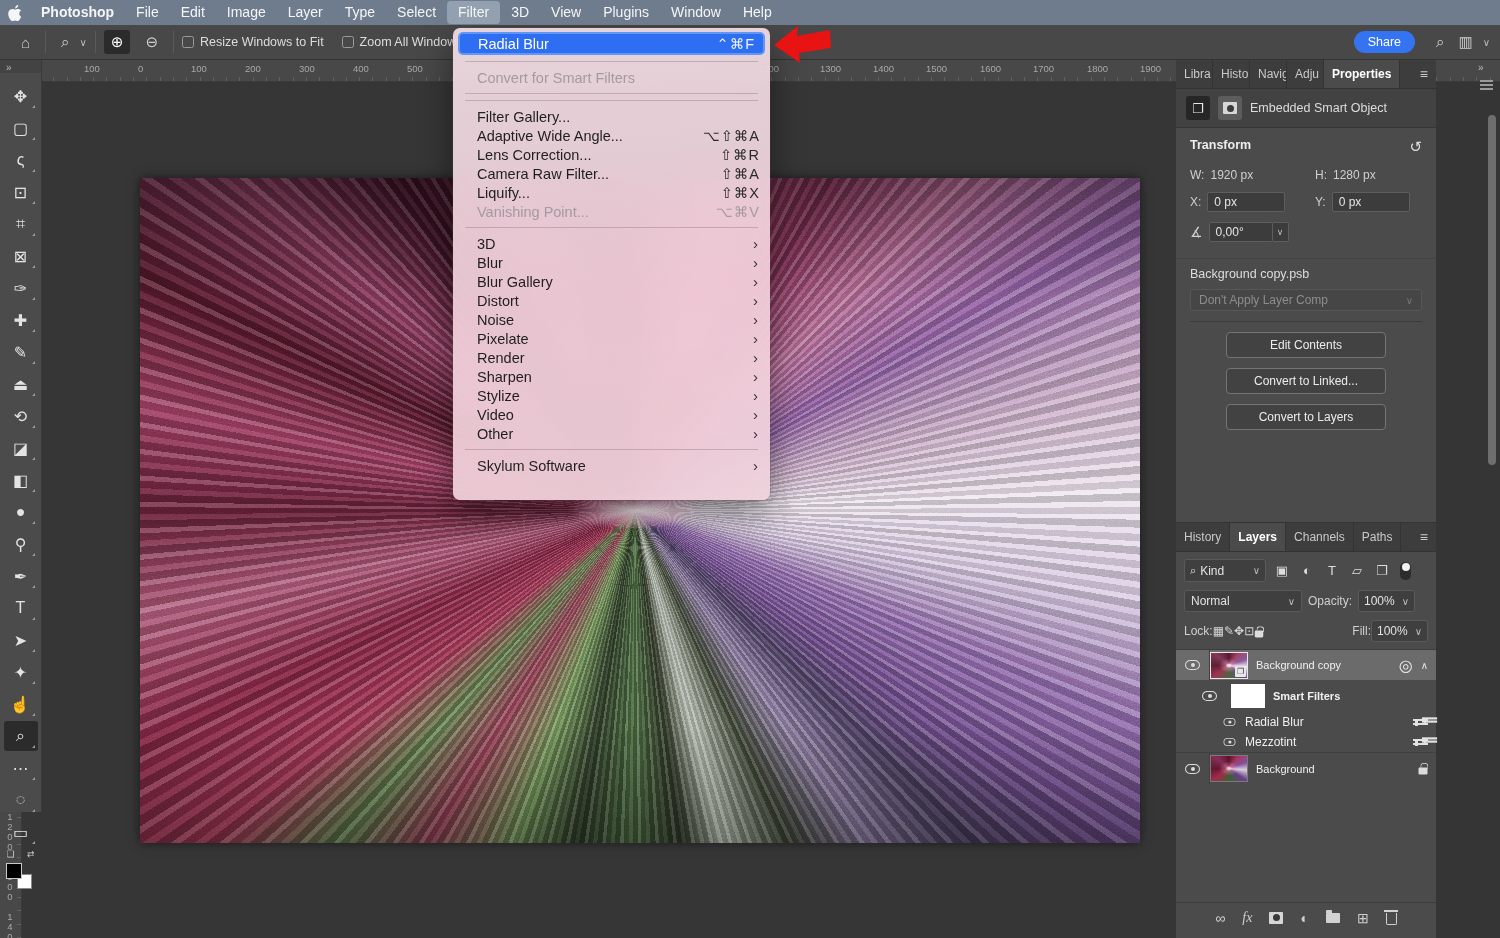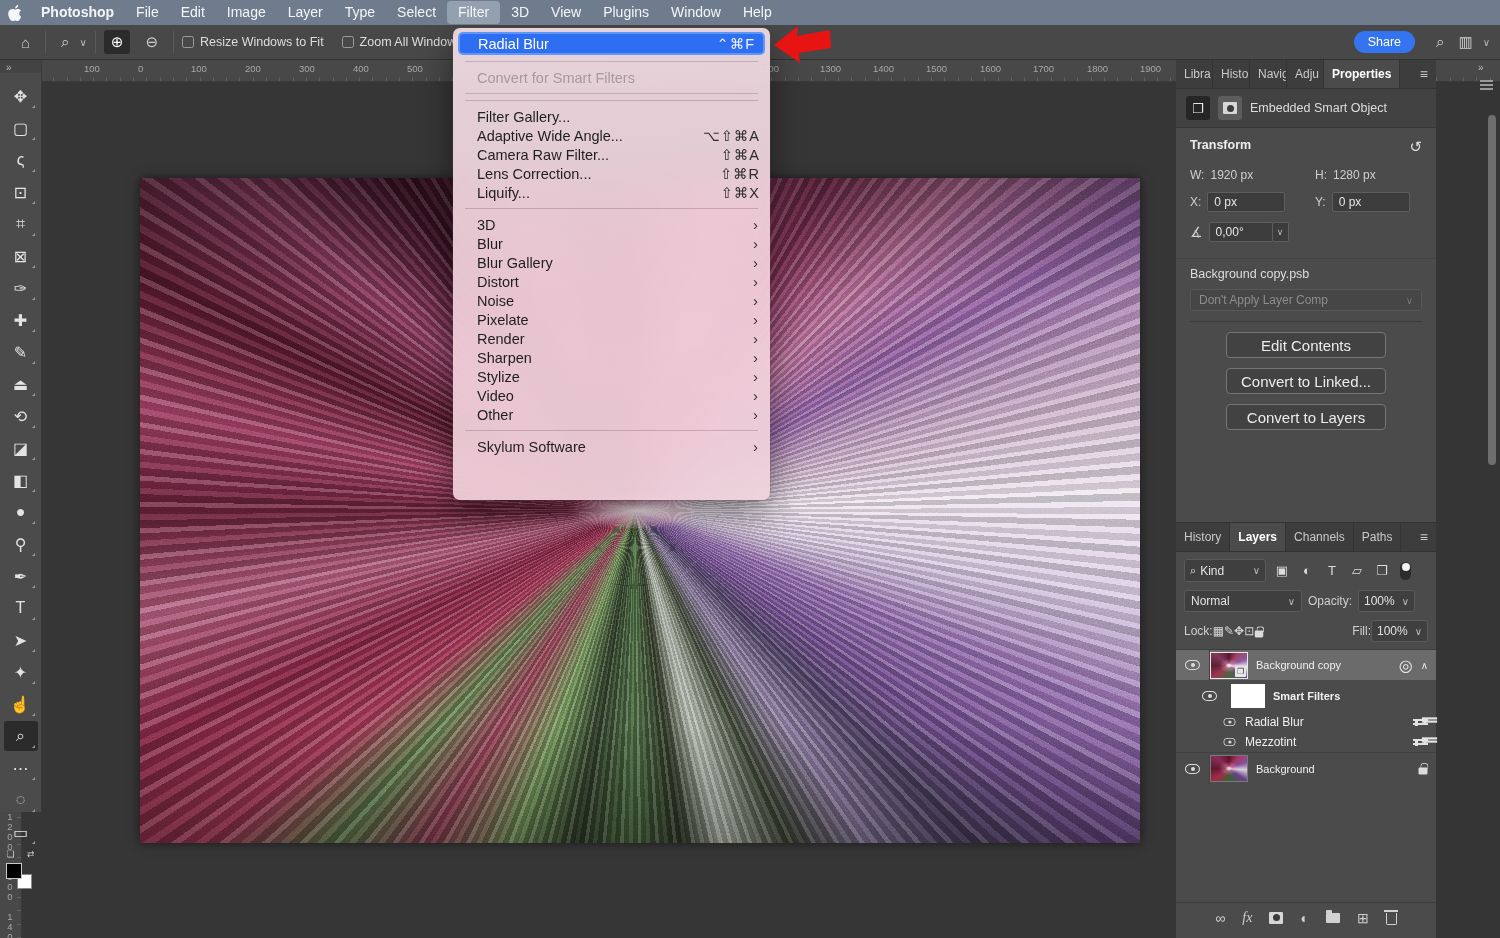--- a/index.html
+++ b/index.html
@@ -134,21 +134,21 @@
   .angle-input { width:64px; }
   .angle-chev { background:#3c3c3c; border:1px solid #5e5e5e; border-left:none; border-radius:0 2px 2px 0;
     height:20px; width:16px; display:flex; align-items:center; justify-content:center; color:#bbb; font-size:9px; margin-left:-6px;}
 
   #psb-sec { padding:8px 14px; color:#ddd; font-size:12.5px; border-top:1px solid #424242; }
   #layercomp-select { margin-top:8px; background:#464646; border:1px solid #575757; border-radius:3px;
     color:#8d8d8d; font-size:12px; height:22px; display:flex; align-items:center; padding:0 8px; }
   #layercomp-select .chev { margin-left:auto; color:#777; }
   #props-divider { height:1px; background:#3c3c3c; margin:10px 0 0 0; }
   .props-btn { display:block; margin:10px auto 0 auto; width:160px; height:26px; background:#424242;
-    border:1px solid #747474; border-radius:4px; color:#ececec; font-size:15px;
+    border:1px solid #747474; border-radius:4px; color:#ececec; font-size:12px;
     display:flex; align-items:center; justify-content:center; }
 
   
   #layers-sec { margin-top:84px; border-top:1px solid #333; }
   #kind-row { display:flex; align-items:center; padding:7px 8px 4px 8px; gap:7px; }
   #kind-select { background:#3f3f3f; border:1px solid #5a5a5a; border-radius:3px; height:23px; width:82px;
     color:#e2e2e2; font-size:12px; display:flex; align-items:center; padding:0 5px; gap:4px; }
   #kind-select .chev { margin-left:auto; }
   .filt-icon { color:#dcdcdc; font-size:13px; width:18px; text-align:center; }
   #pill-toggle { width:11px; height:18px; background:#2c2c2c; border-radius:6px; position:relative; margin-left:2px; }
@@ -411,30 +411,34 @@
         <div class="menu-sep"></div>
         <div class="menu-sep"></div>
         <div class="menu-row">
           <span class="lbl">Filter Gallery...</span>
         </div>
         <div class="menu-row">
           <span class="lbl">Adaptive Wide Angle...</span>
           <span class="sc">⌥⇧⌘A</span>
         </div>
         <div class="menu-row">
+          <span class="lbl">Lens Correction...</span>
+          <span class="sc">⇧⌘R</span>
+        </div>
+        <div class="menu-row">
           <span class="lbl">Camera Raw Filter...</span>
           <span class="sc">⇧⌘A</span>
         </div>
         <div class="menu-row">
-          <span class="lbl">Lens Correction...</span>
-          <span class="sc">⇧⌘R</span>
-        </div>
-        <div class="menu-row">
           <span class="lbl">Liquify...</span>
           <span class="sc">⇧⌘X</span>
+        </div>
+        <div class="menu-row disabled">
+          <span class="lbl">Vanishing Point...</span>
+          <span class="sc">⌥⌘V</span>
         </div>
         <div class="menu-sep"></div>
         <div class="menu-row">
           <span class="lbl">3D</span>
           <span class="sub">›</span>
         </div>
         <div class="menu-row">
           <span class="lbl">Blur</span>
           <span class="sub">›</span>
         </div>

